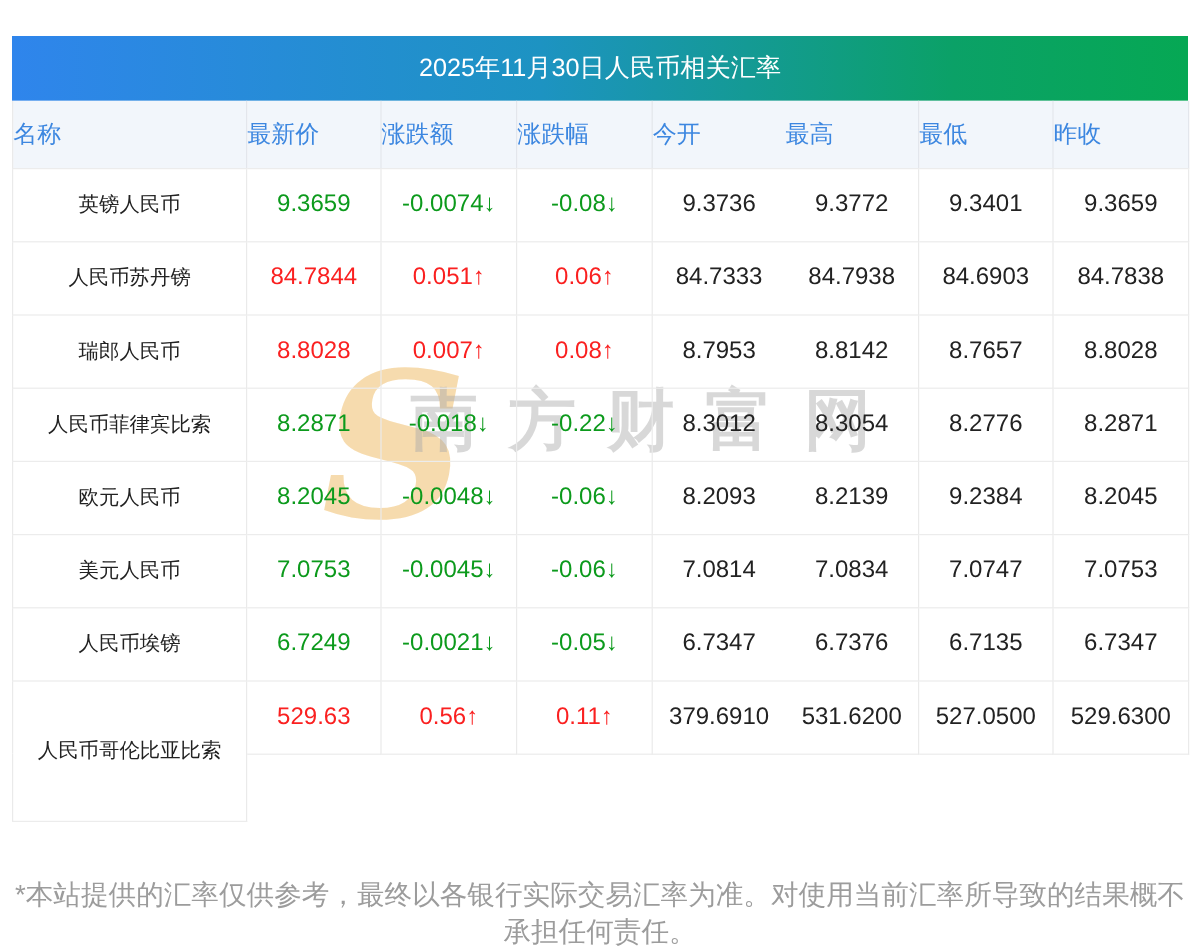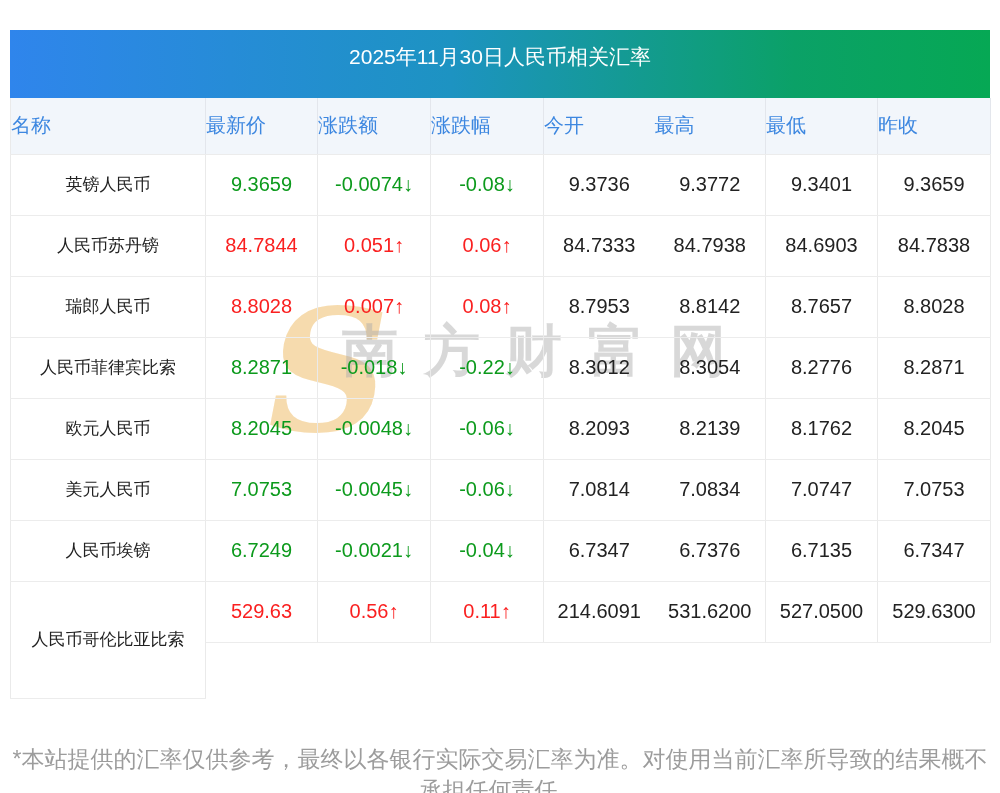--- a/index.html
+++ b/index.html
@@ -27,21 +27,21 @@
   .wm-latin {
     position: absolute; left: 322px; top: 372px;
     font-family: "DejaVu Serif", serif; font-style: italic;
     font-size: 58px; line-height: 1.1;
     color: #f3d29b; opacity: 0.85; white-space: nowrap;
   }
 
   
   .banner {
     position: relative; z-index: 1;
-    margin: 30px 10px 0 10px; height: 68px;
+    margin: 30px 10px 0 10px; height: 54px;
     background: linear-gradient(to right, #2f85ec, #1d93c2 45%, #0ba167 80%, #06a854);
     color: #ffffff; font-size: 21px; line-height: 54px; text-align: center;
   }
 
   
   table.fx {
     position: relative; z-index: 1;
     margin: 0 10px; width: 980px;
     border-collapse: collapse; table-layout: fixed;
     background: transparent;
@@ -149,49 +149,49 @@
         <td class="br bb">8.2776</td>
         <td class="br bb">8.2871</td>
       </tr>
       <tr>
         <td class="name bl br bb">欧元人民币</td>
         <td class="down br bb">8.2045</td>
         <td class="down br bb">-0.0048↓</td>
         <td class="down br bb">-0.06↓</td>
         <td class="bb">8.2093</td>
         <td class="br bb">8.2139</td>
-        <td class="br bb">8.1762</td>
+        <td class="br bb">9.2384</td>
         <td class="br bb">8.2045</td>
       </tr>
       <tr>
         <td class="name bl br bb">美元人民币</td>
         <td class="down br bb">7.0753</td>
         <td class="down br bb">-0.0045↓</td>
         <td class="down br bb">-0.06↓</td>
         <td class="bb">7.0814</td>
         <td class="br bb">7.0834</td>
         <td class="br bb">7.0747</td>
         <td class="br bb">7.0753</td>
       </tr>
       <tr>
         <td class="name bl br bb">人民币埃镑</td>
         <td class="down br bb">6.7249</td>
         <td class="down br bb">-0.0021↓</td>
-        <td class="down br bb">-0.04↓</td>
+        <td class="down br bb">-0.05↓</td>
         <td class="bb">6.7347</td>
         <td class="br bb">6.7376</td>
         <td class="br bb">6.7135</td>
         <td class="br bb">6.7347</td>
       </tr>
       <tr>
         <td class="name tall-name bl br bb" rowspan="2">人民币哥伦比亚比索</td>
         <td class="up br bb">529.63</td>
         <td class="up br bb">0.56↑</td>
         <td class="up br bb">0.11↑</td>
-        <td class="bb">214.6091</td>
+        <td class="bb">379.6910</td>
         <td class="br bb">531.6200</td>
         <td class="br bb">527.0500</td>
         <td class="br bb">529.6300</td>
       </tr>
       <tr class="ext">
         <td colspan="7"></td>
       </tr>
     </tbody>
   </table>
 

